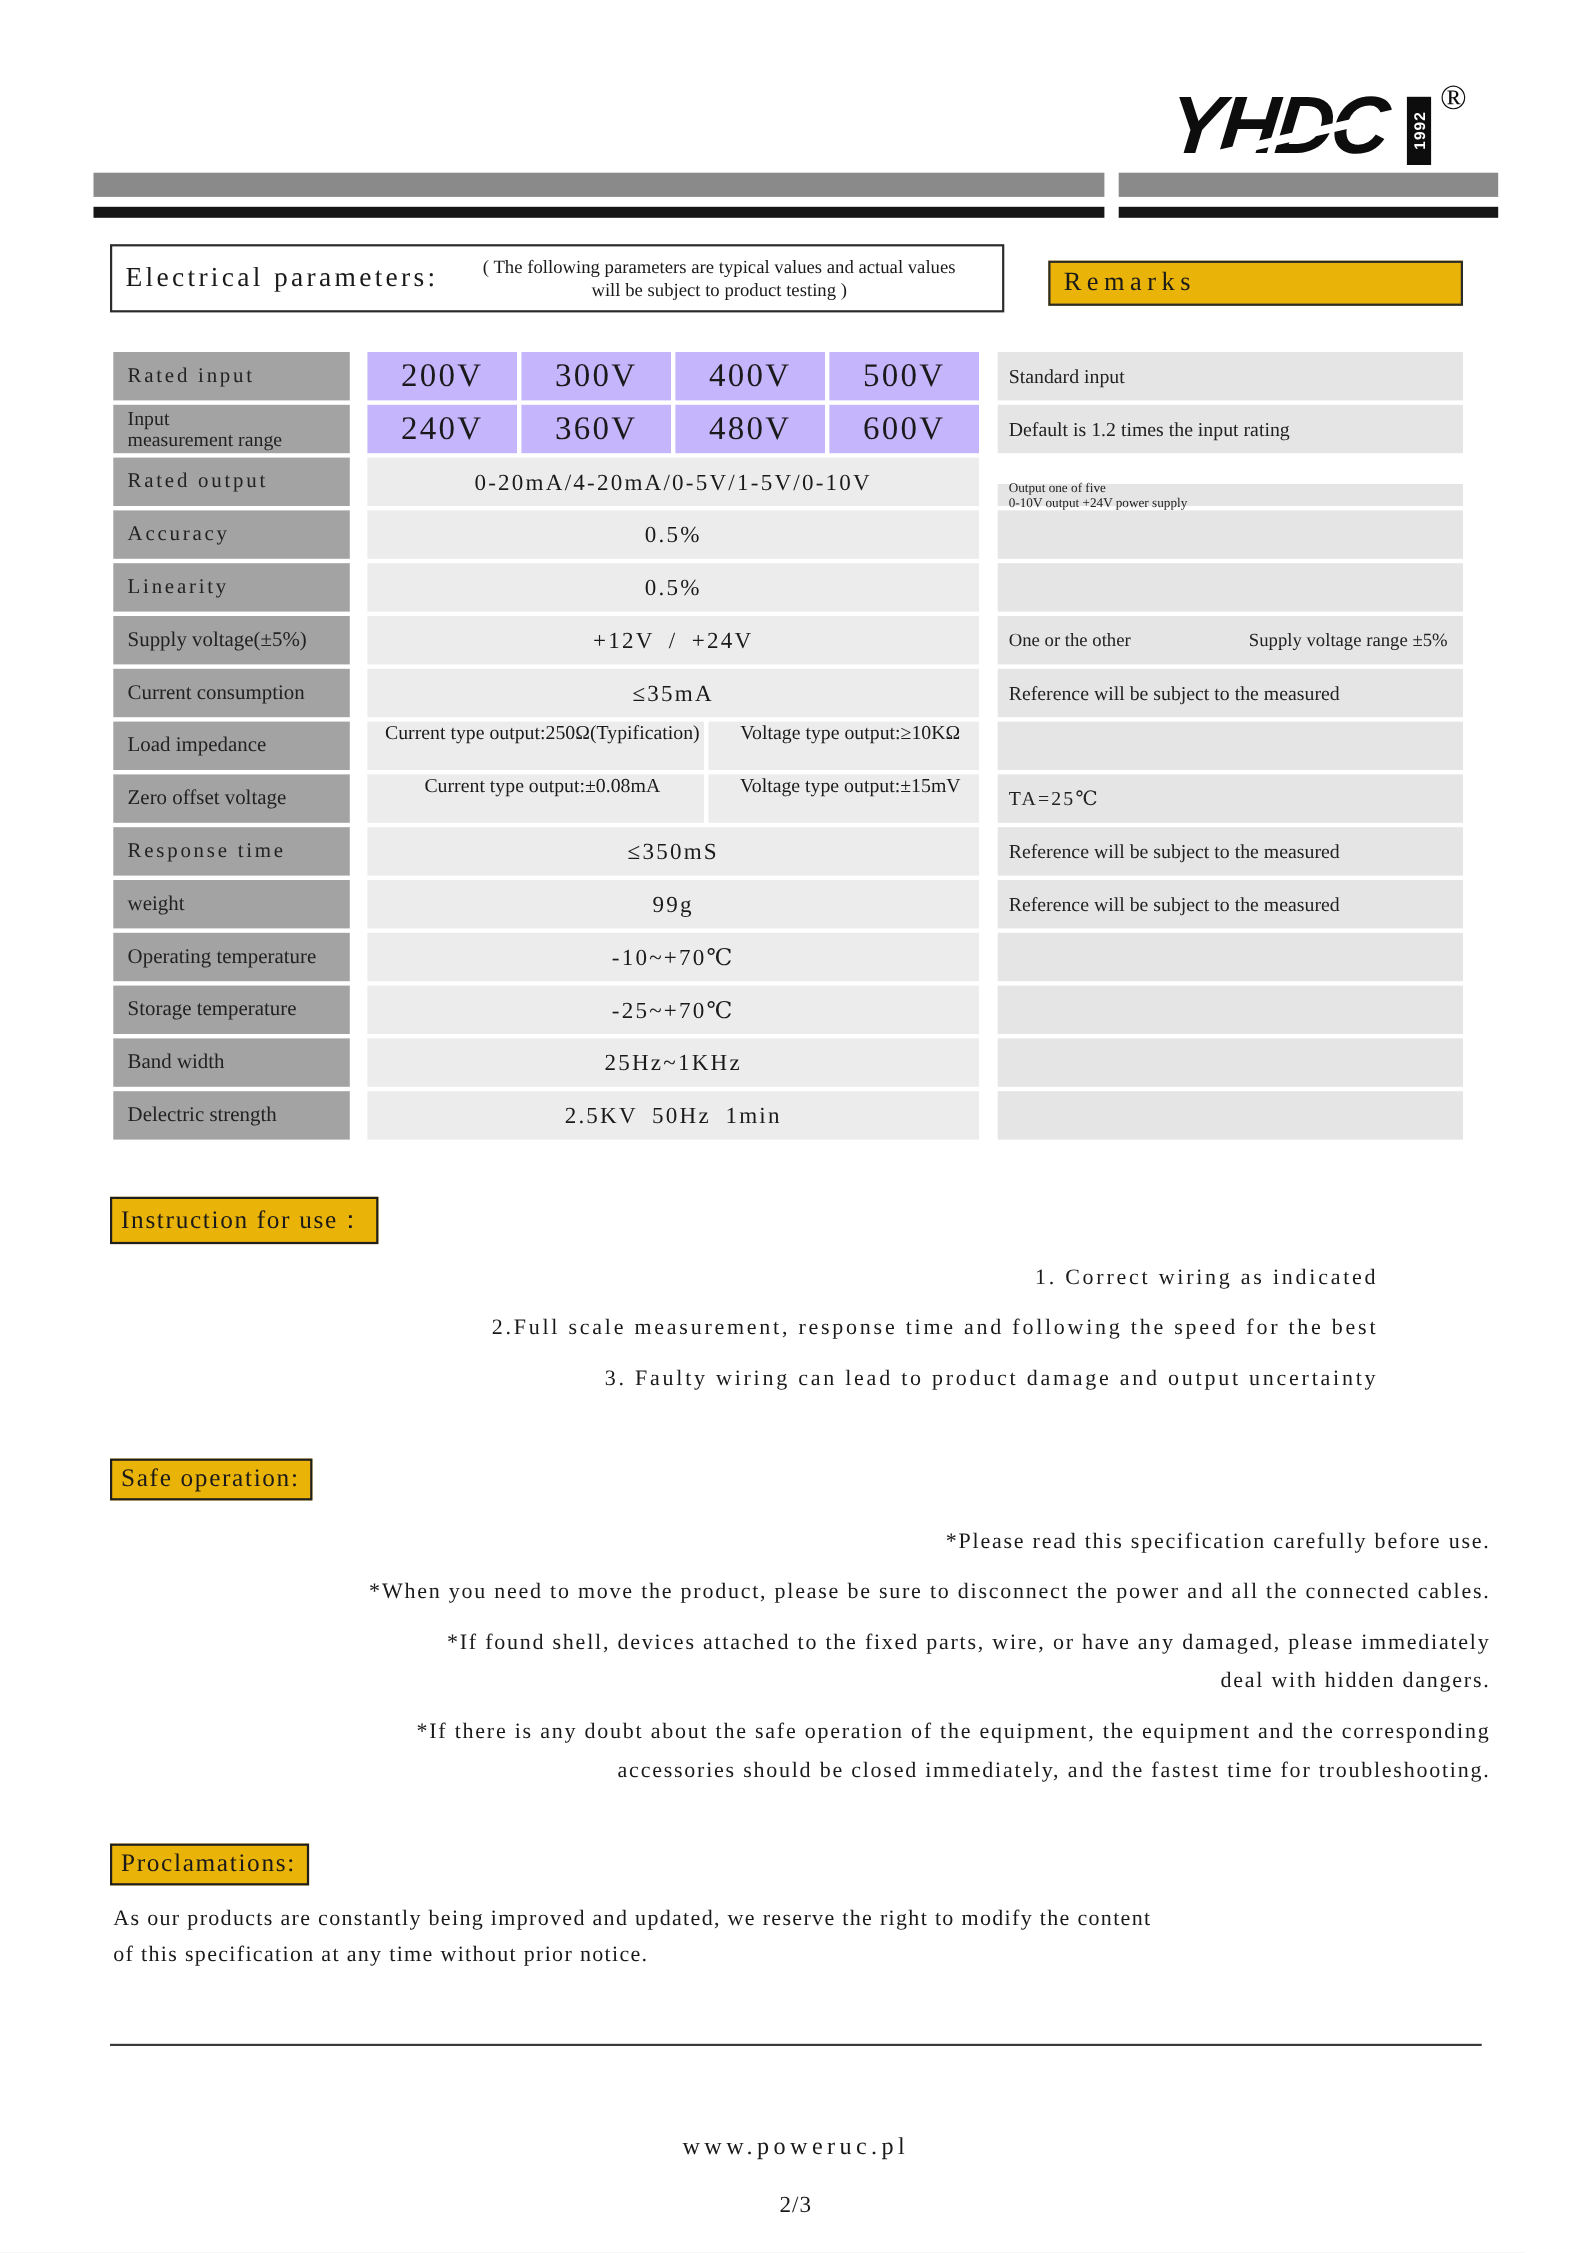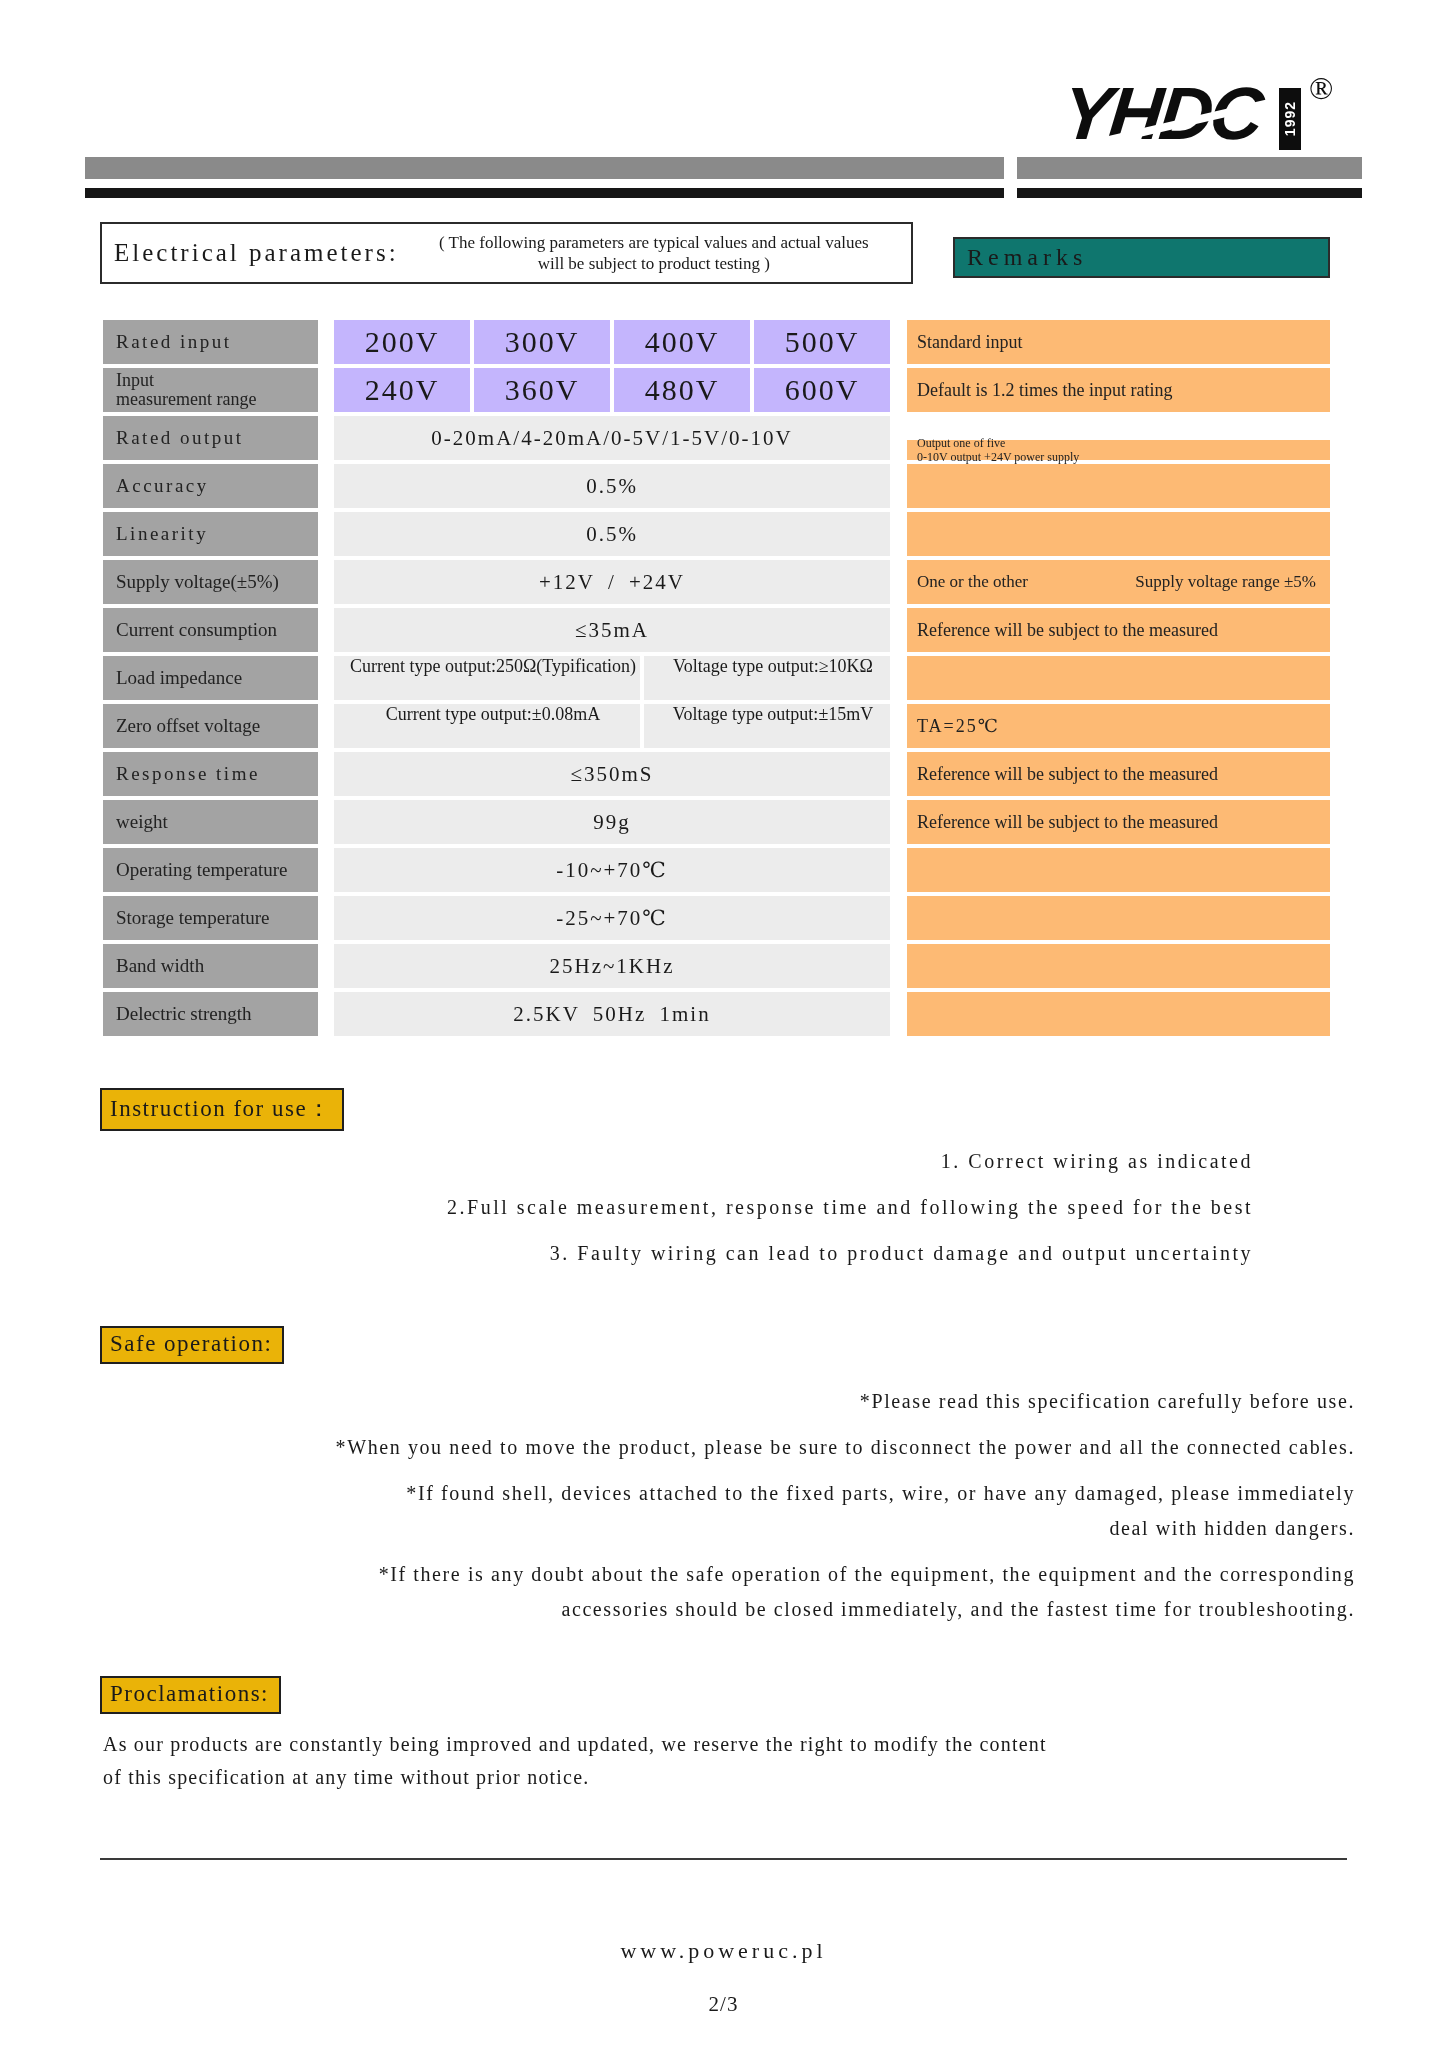--- a/index.html
+++ b/index.html
@@ -25,41 +25,41 @@
   .bar.gray{background:#8a8a8a;height:22px;top:157px;}
   .bar.black{background:#161616;height:10px;top:188px;}
   .seg-left{left:85px;width:919px;}
   .seg-right{left:1017px;width:345px;}
   
   .elec-box{position:absolute;left:100px;top:222px;width:813px;height:62px;border:2px solid #2b2b2b;
     box-sizing:border-box;display:flex;align-items:center;padding:0 12px;background:#fff;}
   .elec-title{font-size:25px;letter-spacing:3px;white-space:nowrap;margin-right:10px;}
   .elec-note{flex:1;text-align:center;font-size:17px;line-height:1.25;}
   .remarks-box{position:absolute;left:953px;top:237px;width:377px;height:41px;border:2px solid #2b2b2b;
-    box-sizing:border-box;display:flex;align-items:center;padding-left:12px;font-size:24px;letter-spacing:5px;background:#0f766e;}
+    box-sizing:border-box;display:flex;align-items:center;padding-left:12px;font-size:24px;letter-spacing:5px;background:#eab308;}
   
   .ptable{position:absolute;left:103px;top:320px;width:1230px;}
   .trow{display:flex;height:44px;margin-bottom:4px;}
   .tlabel{width:215px;background:#a3a3a3;margin-right:16px;box-sizing:border-box;
     display:flex;flex-direction:column;justify-content:center;padding-left:13px;font-size:19px;color:#222;}
   .tlabel.sp{letter-spacing:2.5px;}
   .tlabel .lline{line-height:1.08;font-size:18px;}
   .tvals{width:556px;margin-right:17px;display:flex;box-sizing:border-box;}
   .tvals.single{background:#ececec;align-items:center;justify-content:center;
     font-size:21px;letter-spacing:2px;word-spacing:6px;}
   .tvals.quad{gap:4px;}
   .qcell{flex:1;background:#c4b5fd;display:flex;align-items:center;justify-content:center;
     font-size:30px;letter-spacing:2px;}
   .tvals.split{gap:4px;}
   .scell{background:#ececec;display:flex;flex-direction:row;justify-content:center;
     padding-left:12px;box-sizing:border-box;font-size:18px;}
   .scell .lline{line-height:1.12;}
   .scell.left{width:306px;}
   .scell.right{width:246px;}
-  .tremark{width:423px;background:#fdba74;box-sizing:border-box;display:flex;align-items:center;
+  .tremark{width:423px;background:#e5e5e5;box-sizing:border-box;display:flex;align-items:center;
     padding:0 10px;font-size:18px;color:#222;}
   .tremark.two{flex-direction:column;align-items:flex-start;justify-content:center;font-size:12px;margin-top:24px;}
   .tremark.two .lline{line-height:1.18;}
   .tremark.dual{justify-content:space-between;font-size:17px;padding-right:14px;}
   .tremark.ta{letter-spacing:2px;}
   
   .sec-box{position:absolute;border:2px solid #1f1f1f;background:#eab308;padding:3px 10px 5px 8px;
     font-size:23px;letter-spacing:1.5px;}
   .list{position:absolute;left:103px;text-align:right;}
   .ins-list{top:1146px;width:1150px;font-size:20px;letter-spacing:2.5px;}

